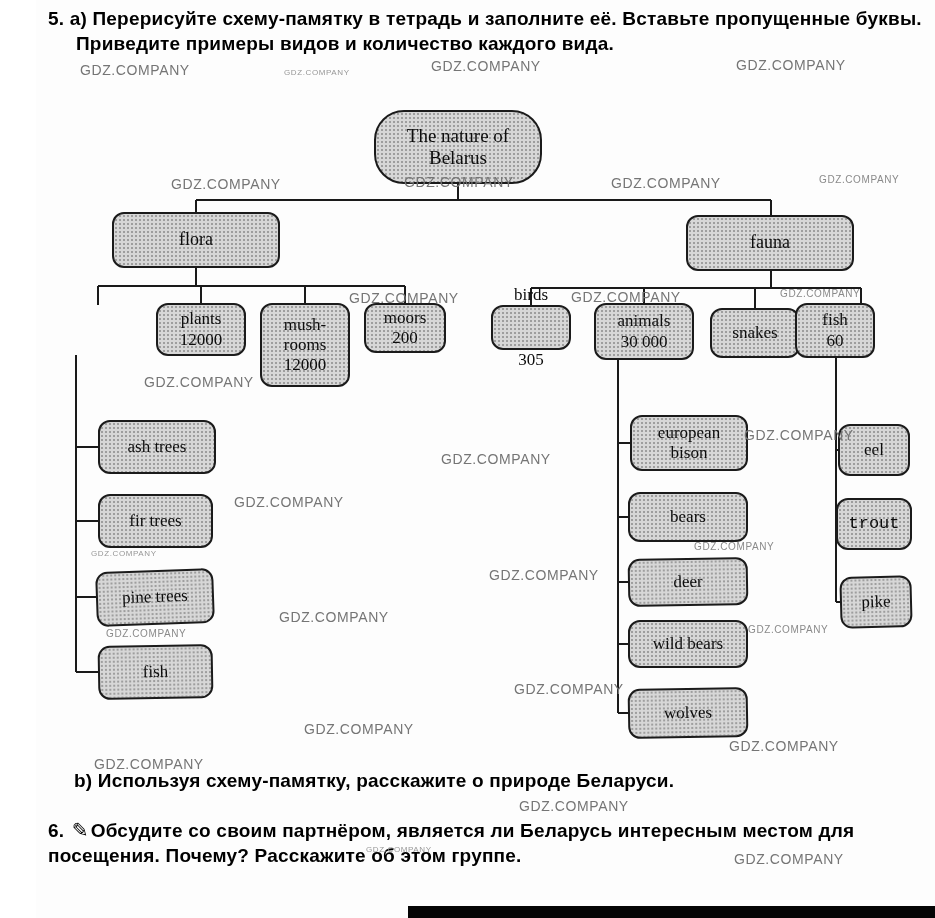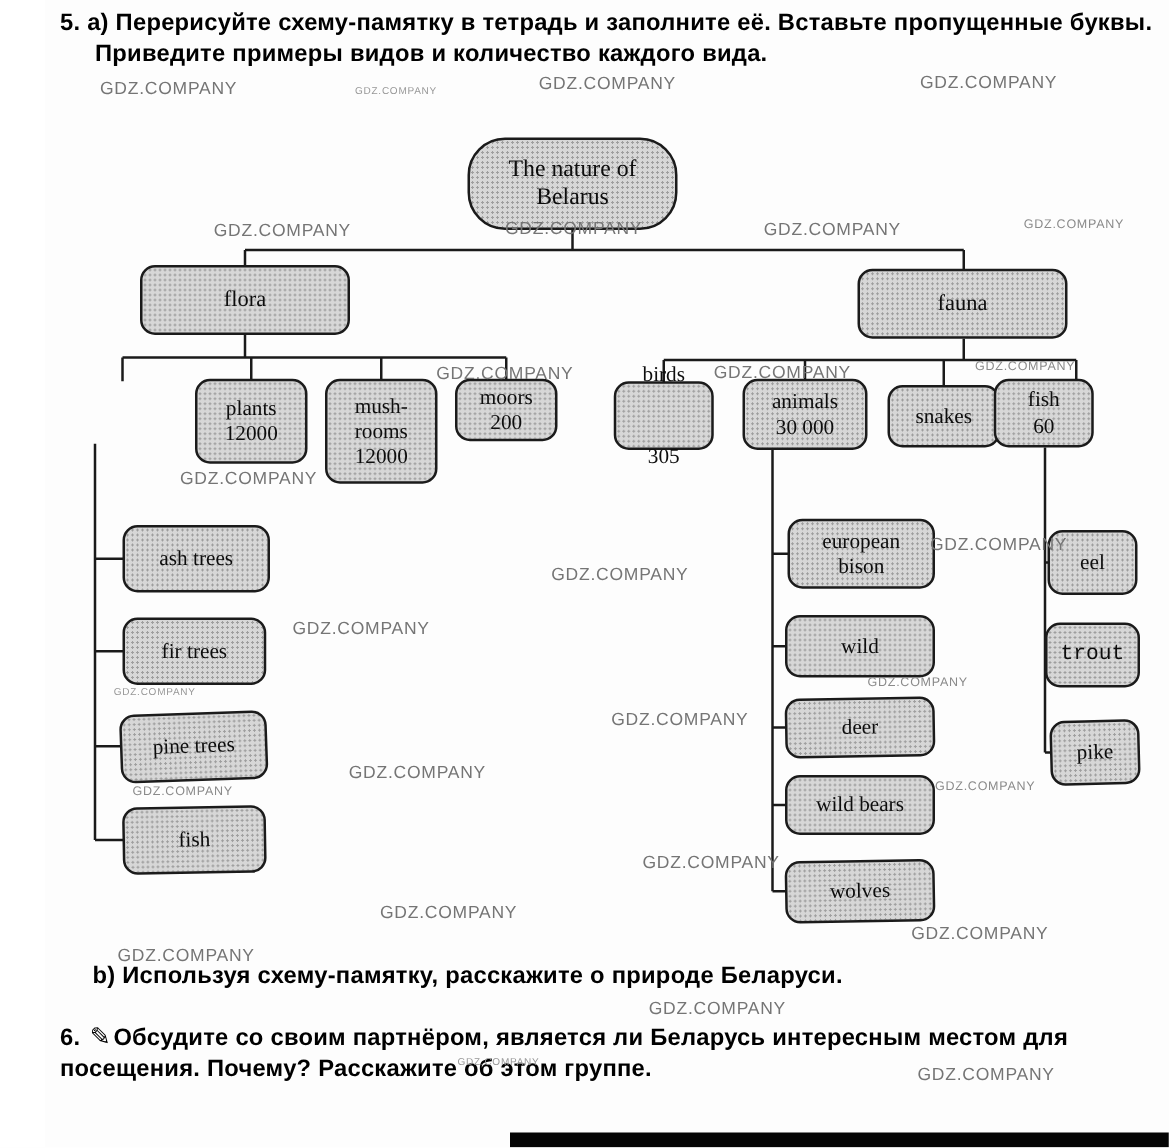--- a/index.html
+++ b/index.html
@@ -106,34 +106,34 @@
     <span class="lbl" style="max-width:104px;">The nature of Belarus</span>
   </div>
 
   <div class="node" style="left:76px; top:212px; width:168px; height:56px; font-size:18px;">
     <span class="lbl">flora</span>
   </div>
   <div class="node" style="left:650px; top:215px; width:168px; height:56px; font-size:18px;">
     <span class="lbl">fauna</span>
   </div>
 
-  <div class="node" style="left:120px; top:303px; width:90px; height:68px;">
+  <div class="node" style="left:120px; top:303px; width:90px; height:53px;">
     <span class="lbl">plants</span>
     <span class="cnt">12000</span>
   </div>
   <div class="node" style="left:224px; top:303px; width:90px; height:84px;">
     <span class="lbl" style="max-width:58px;">mush-rooms</span>
     <span class="cnt">12000</span>
   </div>
   <div class="node" style="left:328px; top:303px; width:82px; height:50px;">
     <span class="lbl">moors</span>
     <span class="cnt">200</span>
   </div>
 
-  <div class="node" style="left:455px; top:305px; width:80px; height:55px;gap:44px;">
+  <div class="node" style="left:455px; top:305px; width:80px; height:45px;gap:44px;">
     <span class="lbl">birds</span>
     <span class="cnt">305</span>
   </div>
   <div class="node" style="left:558px; top:303px; width:100px; height:57px;">
     <span class="lbl">animals</span>
     <span class="cnt">30 000</span>
   </div>
   <div class="node" style="left:674px; top:308px; width:90px; height:50px;">
     <span class="lbl">snakes</span>
   </div>
@@ -152,21 +152,21 @@
     <span class="lbl">pine trees</span>
   </div>
   <div class="node" style="left:62px; top:645px; width:115px; height:54px; transform:rotate(-1deg);">
     <span class="lbl">fish</span>
   </div>
 
   <div class="node" style="left:594px; top:415px; width:118px; height:56px;">
     <span class="lbl" style="max-width:80px;">european bison</span>
   </div>
   <div class="node" style="left:592px; top:492px; width:120px; height:50px;">
-    <span class="lbl">wild</span>
+    <span class="lbl">bears</span>
   </div>
   <div class="node" style="left:592px; top:558px; width:120px; height:48px; transform:rotate(-1deg);">
     <span class="lbl">deer</span>
   </div>
   <div class="node" style="left:592px; top:620px; width:120px; height:48px;">
     <span class="lbl">wild bears</span>
   </div>
   <div class="node" style="left:592px; top:688px; width:120px; height:50px; transform:rotate(-1deg);">
     <span class="lbl">wolves</span>
   </div>

